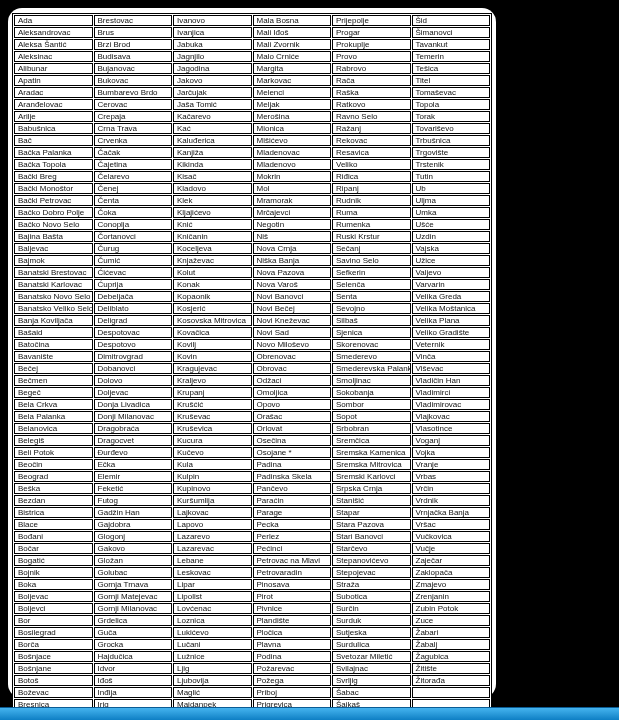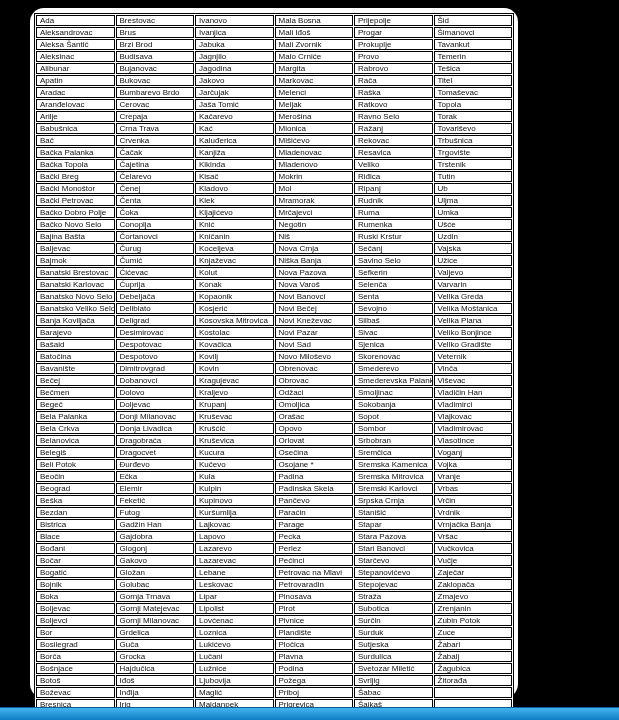--- a/index.html
+++ b/index.html
@@ -11,21 +11,20 @@
     font-family: "Liberation Sans", sans-serif;
   }
   .panel {
     position: absolute;
     left: 8px; top: 8px;
     width: 488px; height: 690px;
     background: #ffffff;
     border-radius: 14px;
     box-sizing: border-box;
     padding: 5px 4px 5px 4px;
-    margin-left: 22px;
   }
   table.places {
     width: 100%; height: 100%;
     table-layout: fixed;
     border-collapse: separate;
     border-spacing: 1px;
     border: 1px solid #000;
     background: #ffffff;
   }
   table.places td {
@@ -257,28 +256,20 @@
           </tr>
           <tr>
             <td>Banja Koviljača</td>
             <td>Deligrad</td>
             <td>Kosovska Mitrovica</td>
             <td>Novi Kneževac</td>
             <td>Silbaš</td>
             <td>Velika Plana</td>
           </tr>
           <tr>
-            <td>Barajevo</td>
-            <td>Desimirovac</td>
-            <td>Kostolac</td>
-            <td>Novi Pazar</td>
-            <td>Sivac</td>
-            <td>Veliko Bonjince</td>
-          </tr>
-          <tr>
             <td>Bašaid</td>
             <td>Despotovac</td>
             <td>Kovačica</td>
             <td>Novi Sad</td>
             <td>Sjenica</td>
             <td>Veliko Gradište</td>
           </tr>
           <tr>
             <td>Batočina</td>
             <td>Despotovo</td>
@@ -313,36 +304,36 @@
           </tr>
           <tr>
             <td>Begeč</td>
             <td>Doljevac</td>
             <td>Krupanj</td>
             <td>Omoljica</td>
             <td>Sokobanja</td>
             <td>Vladimirci</td>
           </tr>
           <tr>
+            <td>Bela Crkva</td>
+            <td>Donja Livadica</td>
+            <td>Krušćić</td>
+            <td>Opovo</td>
+            <td>Sombor</td>
+            <td>Vladimirovac</td>
+          </tr>
+          <tr>
             <td>Bela Palanka</td>
             <td>Donji Milanovac</td>
             <td>Kruševac</td>
             <td>Orašac</td>
             <td>Sopot</td>
             <td>Vlajkovac</td>
           </tr>
           <tr>
-            <td>Bela Crkva</td>
-            <td>Donja Livadica</td>
-            <td>Krušćić</td>
-            <td>Opovo</td>
-            <td>Sombor</td>
-            <td>Vladimirovac</td>
-          </tr>
-          <tr>
             <td>Belanovica</td>
             <td>Dragobraća</td>
             <td>Kruševica</td>
             <td>Orlovat</td>
             <td>Srbobran</td>
             <td>Vlasotince</td>
           </tr>
           <tr>
             <td>Belegiš</td>
             <td>Dragocvet</td>
@@ -487,20 +478,28 @@
             <td>Surdulica</td>
             <td>Žabalj</td>
           </tr>
           <tr>
             <td>Bošnjace</td>
             <td>Hajdučica</td>
             <td>Lužnice</td>
             <td>Podina</td>
             <td>Svetozar Miletić</td>
             <td>Žagubica</td>
+          </tr>
+          <tr>
+            <td>Bošnjane</td>
+            <td>Idvor</td>
+            <td>Ljig</td>
+            <td>Požarevac</td>
+            <td>Svilajnac</td>
+            <td>Žitište</td>
           </tr>
           <tr>
             <td>Botoš</td>
             <td>Iđoš</td>
             <td>Ljubovija</td>
             <td>Požega</td>
             <td>Svrljig</td>
             <td>Žitorađa</td>
           </tr>
           <tr>

